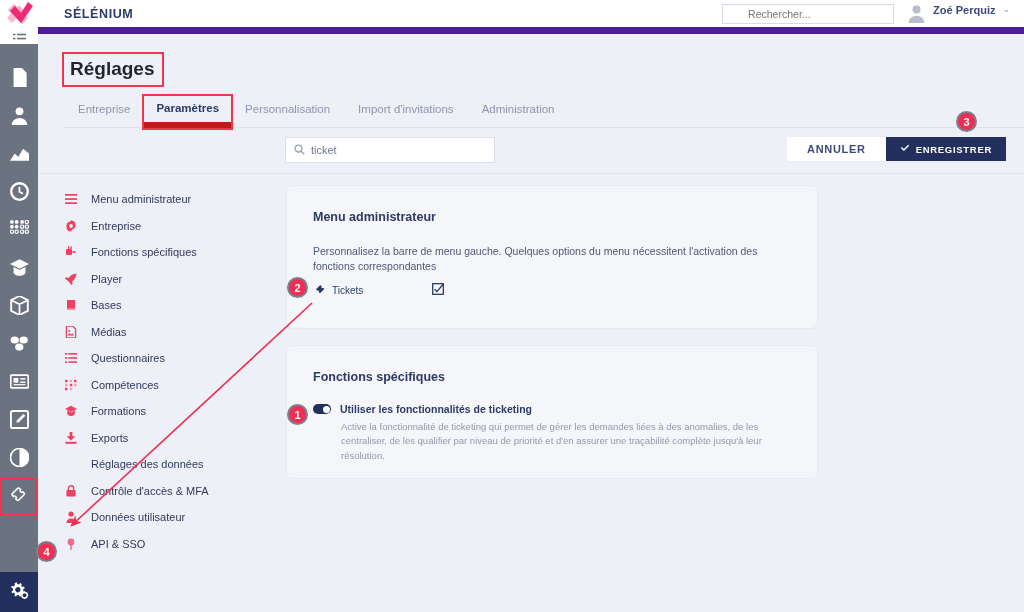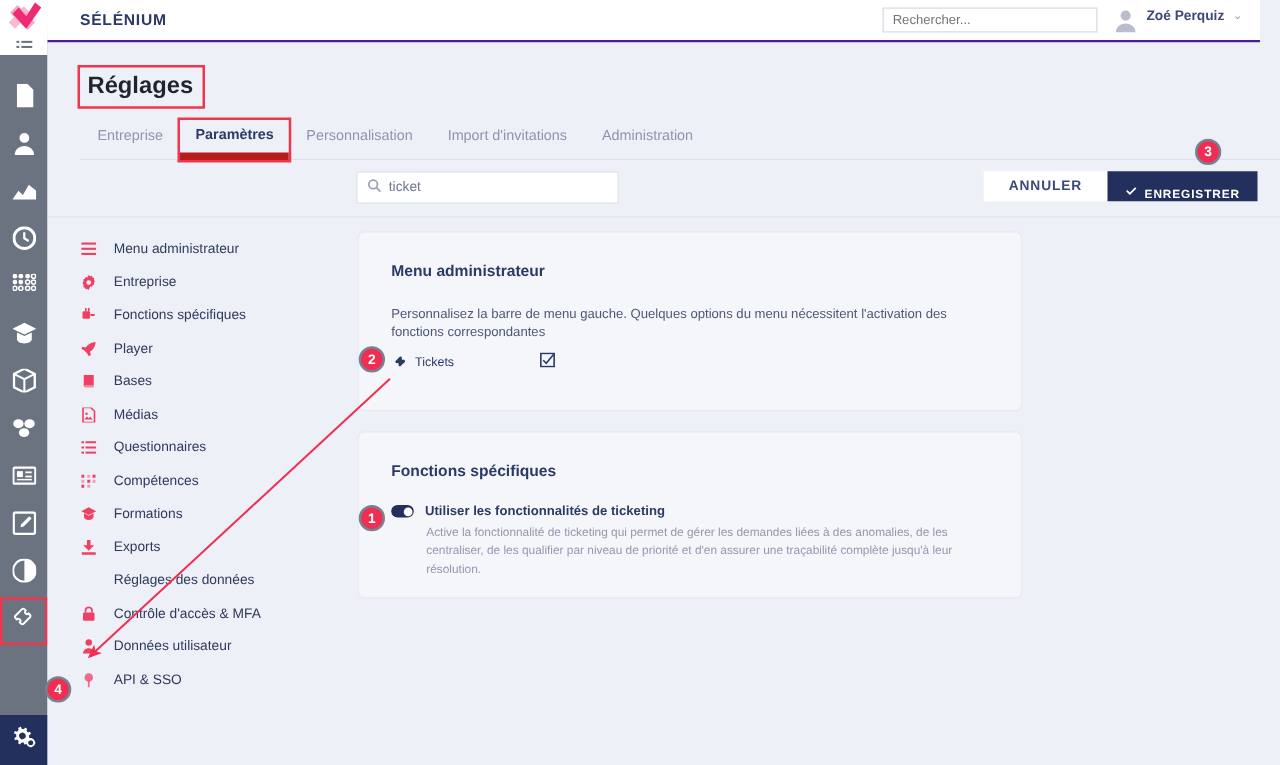--- a/index.html
+++ b/index.html
@@ -27,39 +27,39 @@
   .rail-item.highlight {
     outline:2px solid #f0364f; outline-offset:-2px;
   }
   .rail-item.bottom {
     background:#23305e; position:absolute; bottom:0; left:0;
     width:38px; height:40px;
   }
 
   
   #top-header {
-    position:absolute; left:38px; top:0; right:16px; height:34px;
+    position:absolute; left:38px; top:0; right:0; height:34px;
     background:#ffffff;
     display:flex; align-items:center;
-    border-bottom:2px solid #4c1d95;
+    border-bottom:7px solid #4c1d95;
   }
   #brand-title {
     margin-left:26px;
     font-size:12.5px; font-weight:bold; letter-spacing:0.6px;
     color:#2b3a67;
   }
   #header-right {
     margin-left:auto; display:flex; align-items:center; gap:13px;
     padding-right:14px;
   }
   #global-search {
     width:172px; height:20px;
     border:1px solid #d8dbe6; background:#fff;
     font-size:10.5px; color:#9aa0b4;
-    padding:0 7px;
+    padding:0 25px;
     font-family:"Liberation Sans", sans-serif;
     outline:none;
   }
   #avatar-wrap { display:flex; align-items:flex-start; gap:7px; }
   #avatar { width:19px; height:19px; }
   #avatar svg { width:19px; height:19px; fill:#b9bdcc; }
   #user-name { font-size:11px; font-weight:bold; color:#3d4a78; }
   #user-caret { font-size:9px; color:#8d93a8; }
 
   
@@ -120,21 +120,21 @@
   #btn-cancel {
     height:24px; background:#ffffff; border:none;
     font-size:11px; font-weight:bold; letter-spacing:0.7px;
     color:#3d4a78; padding:0 20px; cursor:pointer;
     font-family:"Liberation Sans", sans-serif;
   }
   #btn-save {
     height:24px; background:#23305e; border:none;
     font-size:9.5px; font-weight:bold; letter-spacing:0.7px;
     color:#ffffff; padding:0 14px; cursor:pointer;
-    display:flex; align-items:flex-end; gap:6px;
+    display:flex; align-items:center; gap:6px;
     font-family:"Liberation Sans", sans-serif;
   }
   #btn-save svg { width:10px; height:10px; fill:#fff; }
 
   
   #settings-nav {
     position:absolute; left:26px; top:152px; width:210px;
   }
   .nav-row {
     display:flex; align-items:center; gap:13px;

